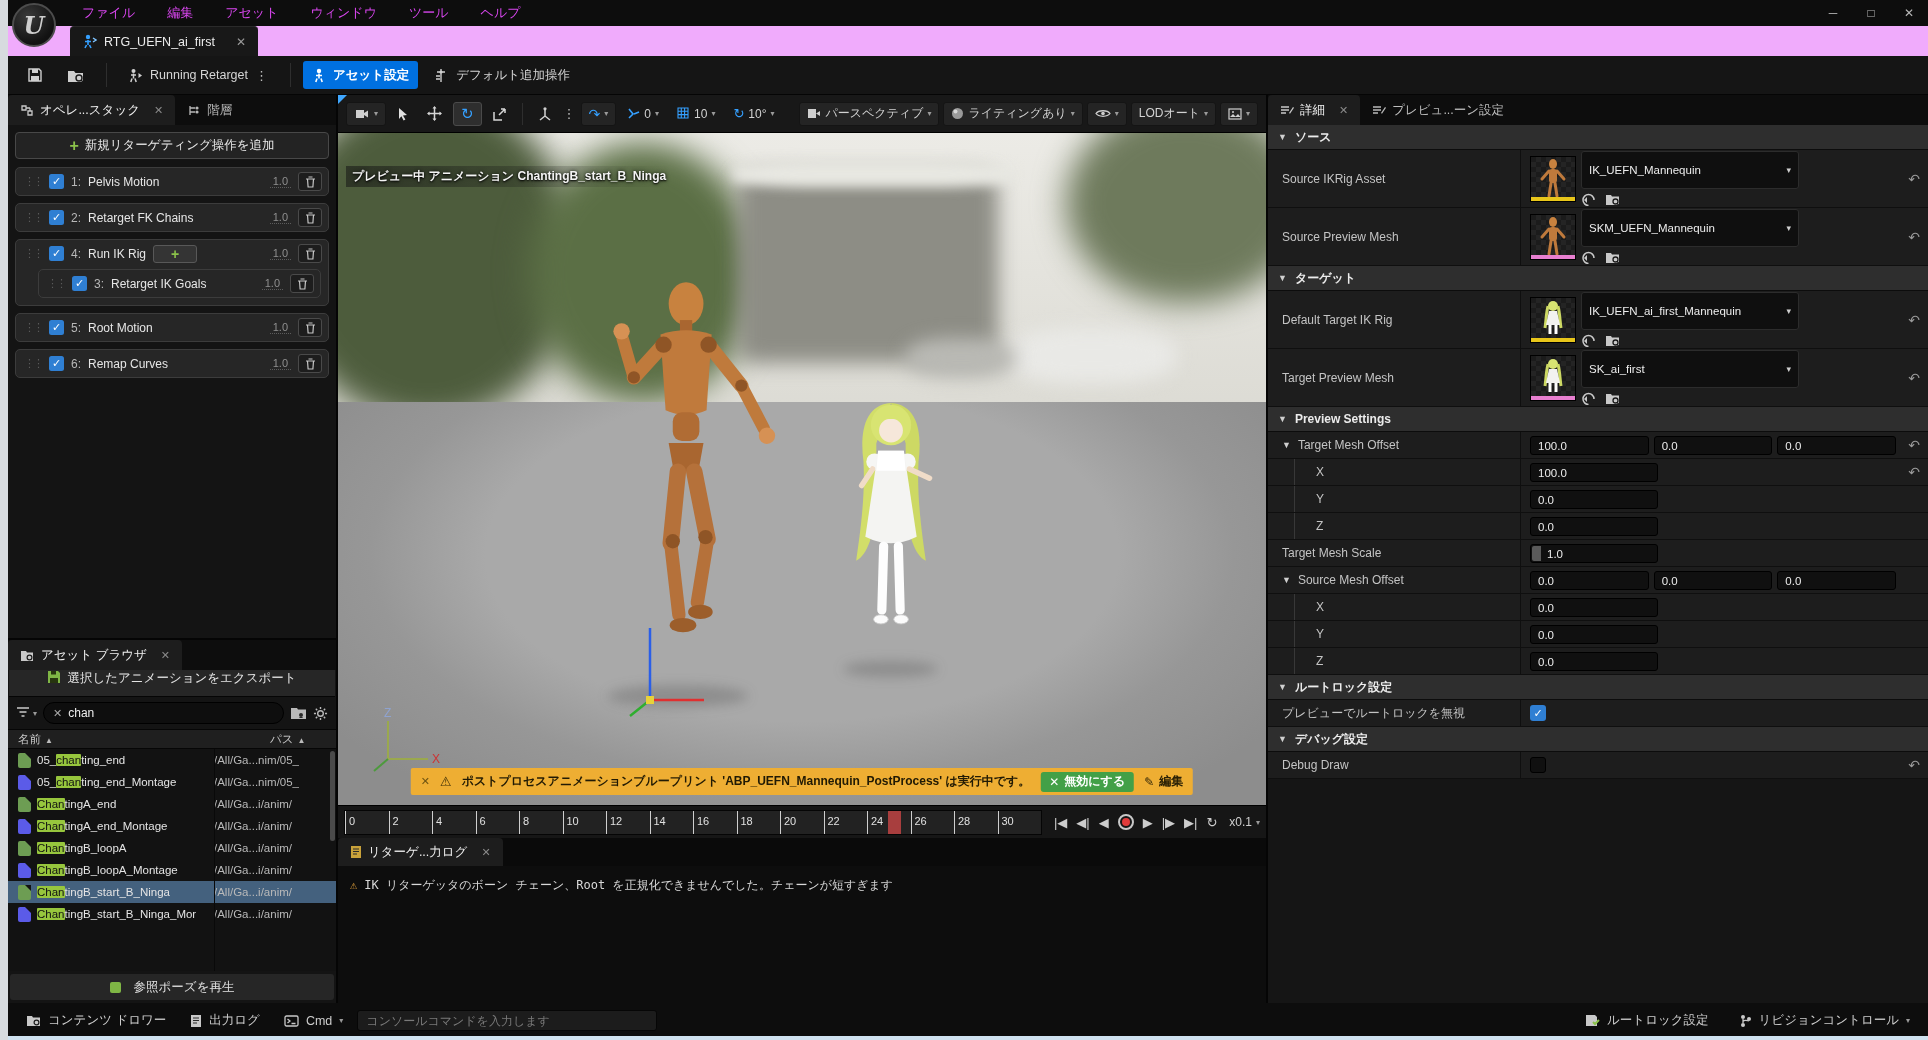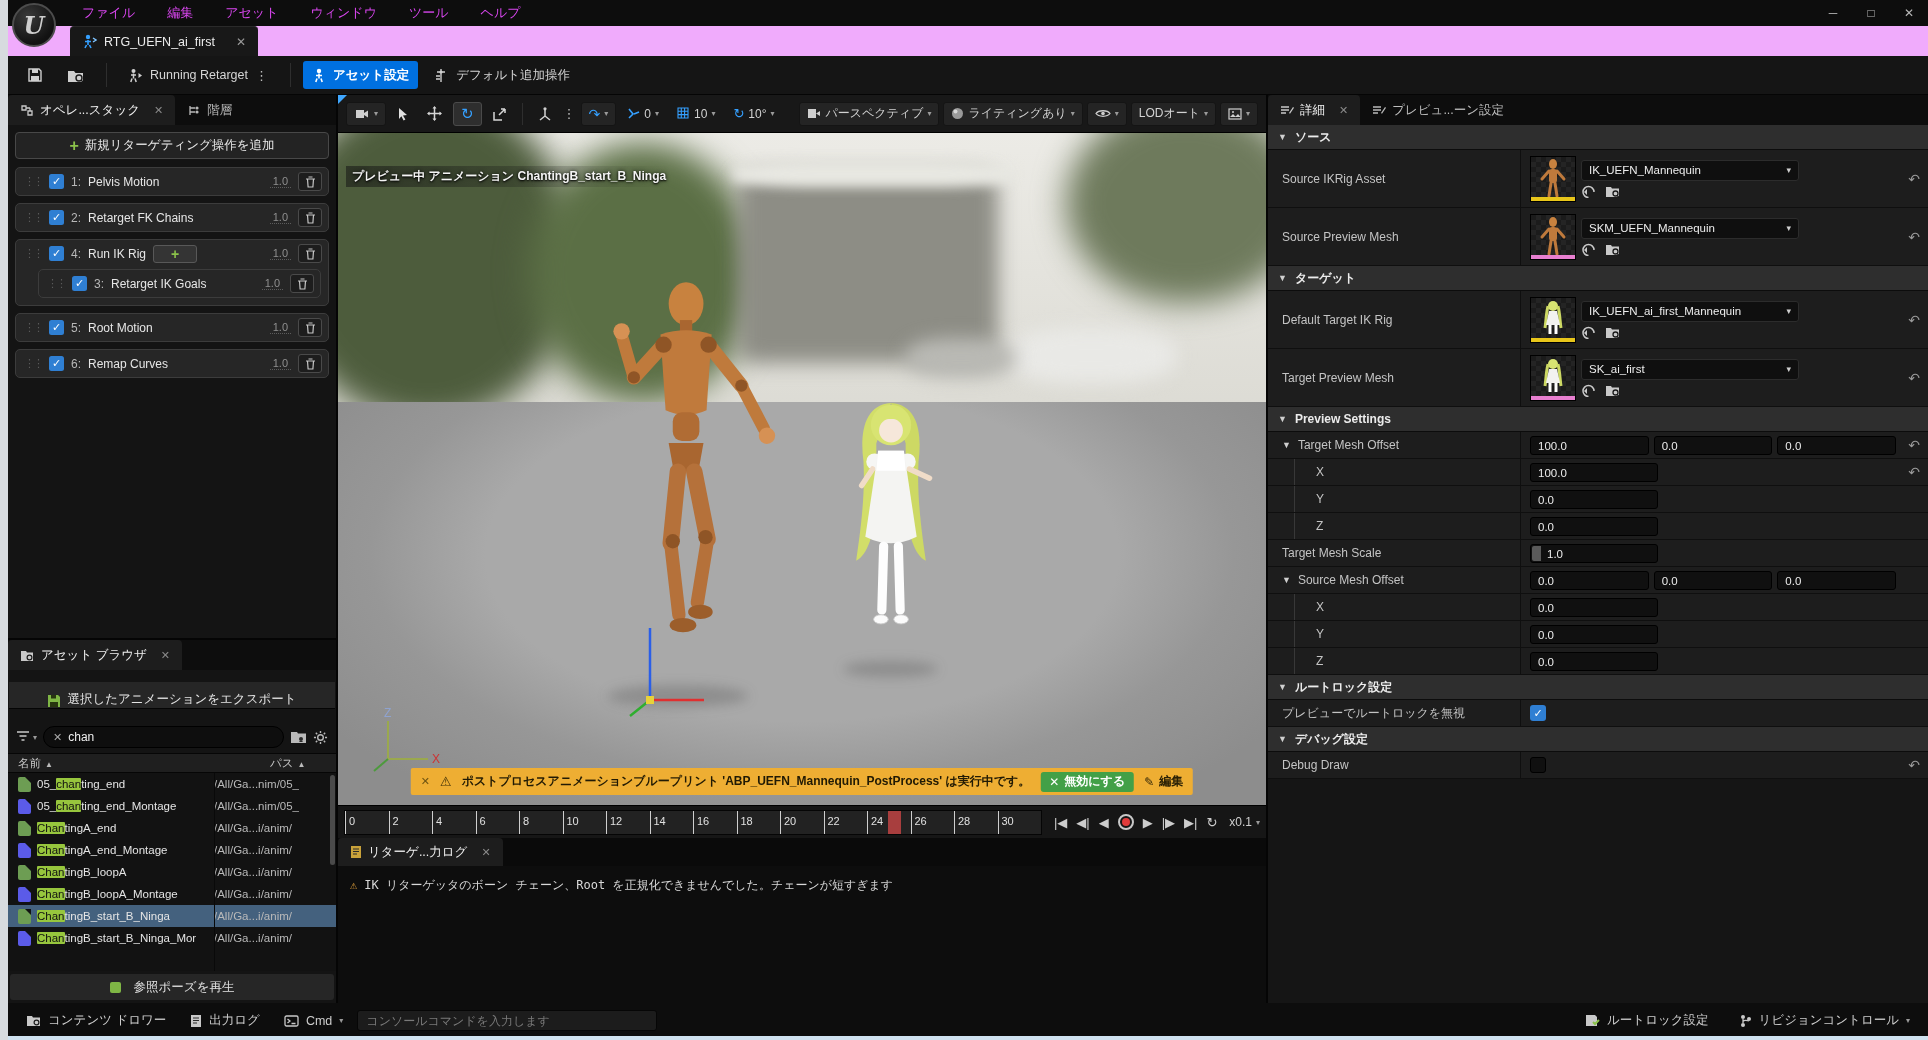--- a/index.html
+++ b/index.html
@@ -64,21 +64,21 @@
   .op-label { color:#e6e6e6; font-size:12px; white-space:nowrap; }
   .op-weight { margin-left:auto; color:#8f8f8f; font-size:11px; border-bottom:1px dotted #5c5c5c; padding:0 3px; }
   .op-trash { width:24px; height:19px; background:#1d1d1d; border:1px solid #4a4a4a; border-radius:3px;
     display:flex; align-items:center; justify-content:center; flex:none; }
   .op-addbtn { width:44px; height:18px; background:#343434; border:1px solid #585858; border-radius:3px;
     color:#8bc24a; font-size:14px; font-weight:bold; display:flex; align-items:center; justify-content:center; }
   .op-nested { margin:2px 7px 7px 22px; }
 
   
   .asset-browser { height:363px; background:#141414; display:flex; flex-direction:column; }
-  .ab-export { margin:12px 1px; height:27px; background:#262626; display:flex; align-items:flex-end; justify-content:center;
+  .ab-export { margin:0 1px; height:27px; background:#262626; display:flex; align-items:flex-start; justify-content:center;
     gap:6px; color:#e4e4e4; font-size:12.5px; border-bottom:1px solid #050505;}
   .ab-search-row { height:32px; display:flex; align-items:center; gap:6px; padding:0 8px; }
   .ab-filter { display:flex; align-items:center; gap:3px; color:#c9c9c9; }
   .ab-search { flex:1; height:22px; background:#0e0e0e; border:1px solid #000; border-radius:11px;
     display:flex; align-items:center; gap:6px; padding:0 9px; }
   .ab-search input { background:transparent; border:none; outline:none; color:#eee; font-size:12px; width:100px;
     font-family:inherit; }
   .ab-search .xi { color:#aaa; font-size:11px; }
   .ab-cols { height:20px; display:flex; align-items:center; background:#1f1f1f; border-top:1px solid #060606;
     border-bottom:1px solid #060606; font-size:11.5px; color:#c8c8c8;gap:48px; }
@@ -180,21 +180,21 @@
   .vec3 { display:flex; gap:5px; flex:1; }
   .vec3 .vinput { flex:1; width:auto; }
   .vinput.slider { position:relative; padding-left:16px; }
   .vinput.slider::before { content:''; position:absolute; left:1px; top:1px; bottom:1px; width:9px; background:#5a5a5a;
     border-radius:2px 0 0 2px; }
   .thumb { width:46px; height:46px; border:1px solid #000; position:relative; flex:none;
     background:repeating-conic-gradient(#242424 0 25%, #1b1b1b 0 50%) 0 0/10px 10px; }
   .thumb .ul { position:absolute; left:0; right:0; bottom:0; height:4px; }
   .ul.yellow { background:#e8c61a; } .ul.pink { background:#e87fd0; }
   .pickcol { display:flex; flex-direction:column; gap:4px; }
-  .combo { width:218px; height:21px; background:#0f0f0f; border:1px solid #2c2c2c; border-radius:3px;
+  .combo { width:218px; height:38px; background:#0f0f0f; border:1px solid #2c2c2c; border-radius:3px;
     display:flex; align-items:center; padding:0 7px; gap:6px; }
   .combo span.nm { flex:1; color:#ececec; font-size:11.5px; white-space:nowrap; overflow:hidden; }
   .mini-ics { display:flex; gap:9px; align-items:center; }
   .dcheck { width:16px; height:16px; border-radius:3px; }
   .dcheck.on { background:#2f7fd3; color:#fff; font-size:11px; font-weight:bold; text-align:center; line-height:16px; }
   .dcheck.off { background:#101010; border:1px solid #000; }
 
   
   .statusbar { position:absolute; left:8px; top:1005px; width:1920px; height:31px; background:#0d0d0d;
     display:flex; align-items:center; gap:4px; padding:0 8px; }

